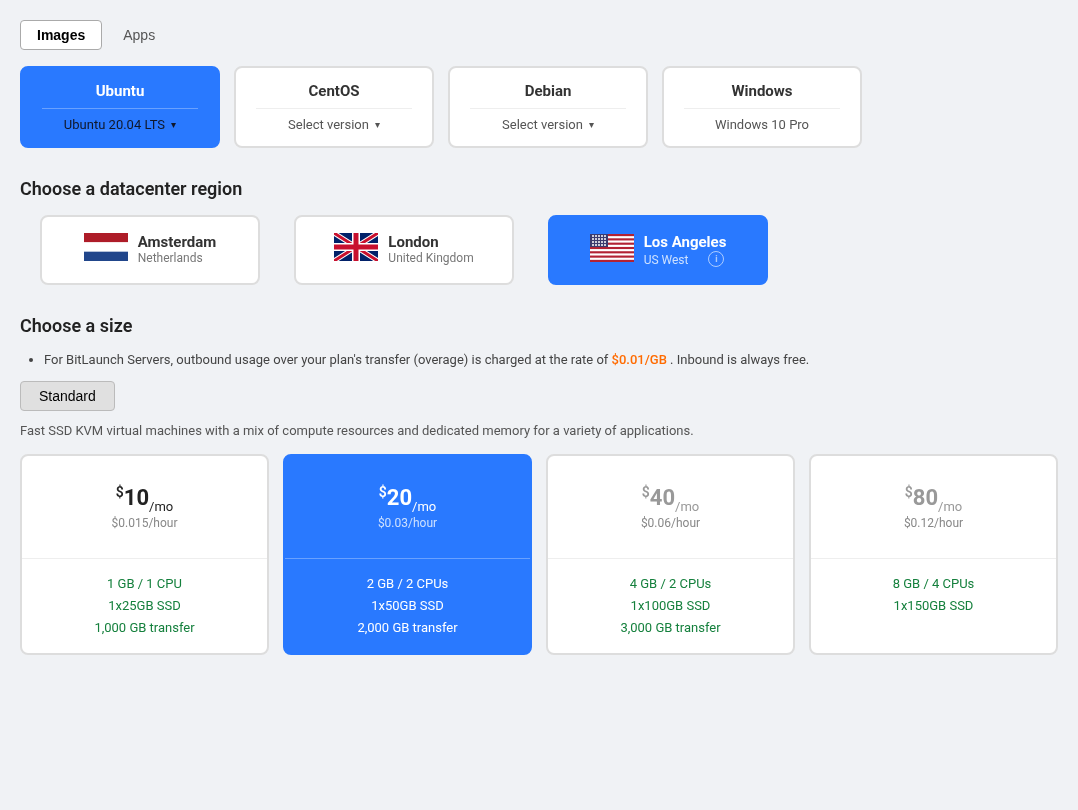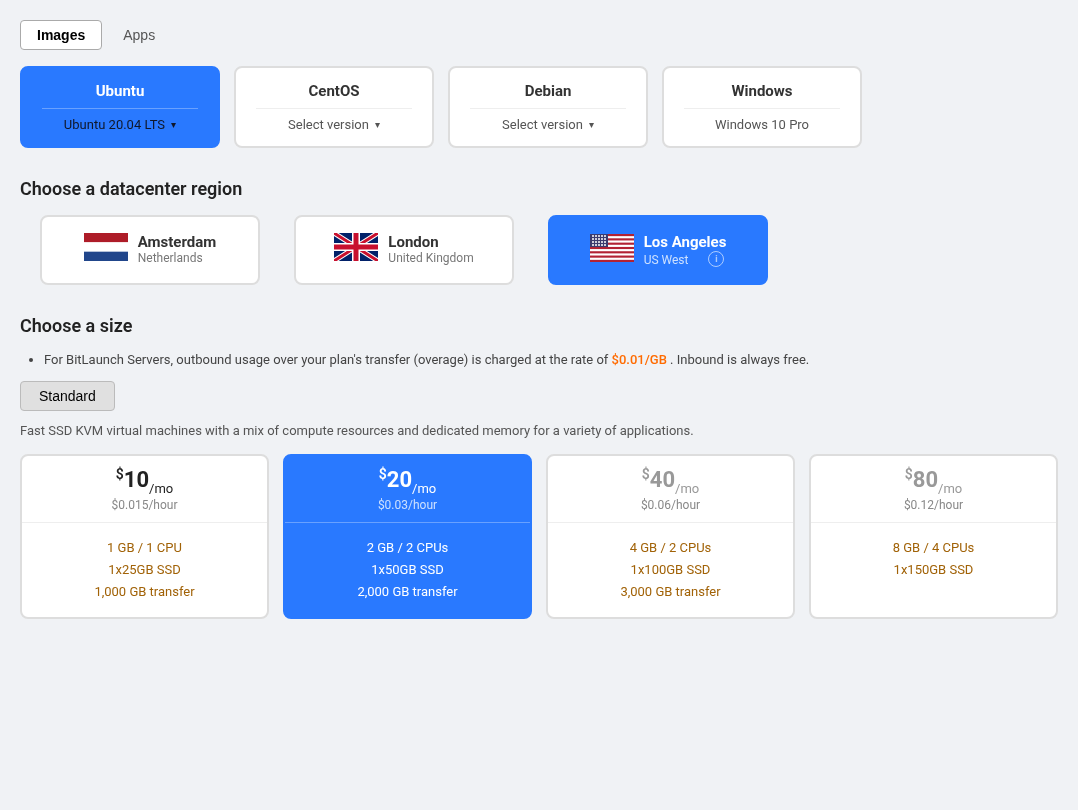--- a/index.html
+++ b/index.html
@@ -191,21 +191,21 @@
       flex: 1;
       cursor: pointer;
       overflow: hidden;
     }
     .price-card.selected {
       border-color: #2979ff;
       background: #2979ff;
       color: #fff;
     }
     .price-top {
-      padding: 10px 20px;
+      padding: 28px 20px;
       text-align: center;
       border-bottom: 1px solid #eee;
     }
     .price-card.selected .price-top {
       border-bottom-color: rgba(255,255,255,0.3);
     }
     .price-main {
       font-size: 22px;
       font-weight: 700;
       color: #222;
@@ -218,21 +218,21 @@
       color: #888;
       margin-top: 2px;
     }
     .price-card.selected .price-hour { color: #cce0ff; }
     .price-bottom {
       padding: 14px 20px;
       text-align: center;
     }
     .price-spec {
       font-size: 13px;
-      color: #a16207;
+      color: #15803d;
       line-height: 1.7;
     }
     .price-card.selected .price-spec { color: #fff; }
 
     
     .bullet-list { list-style: disc; padding-left: 20px; }
   </style>
 </head>
 <body>
 

